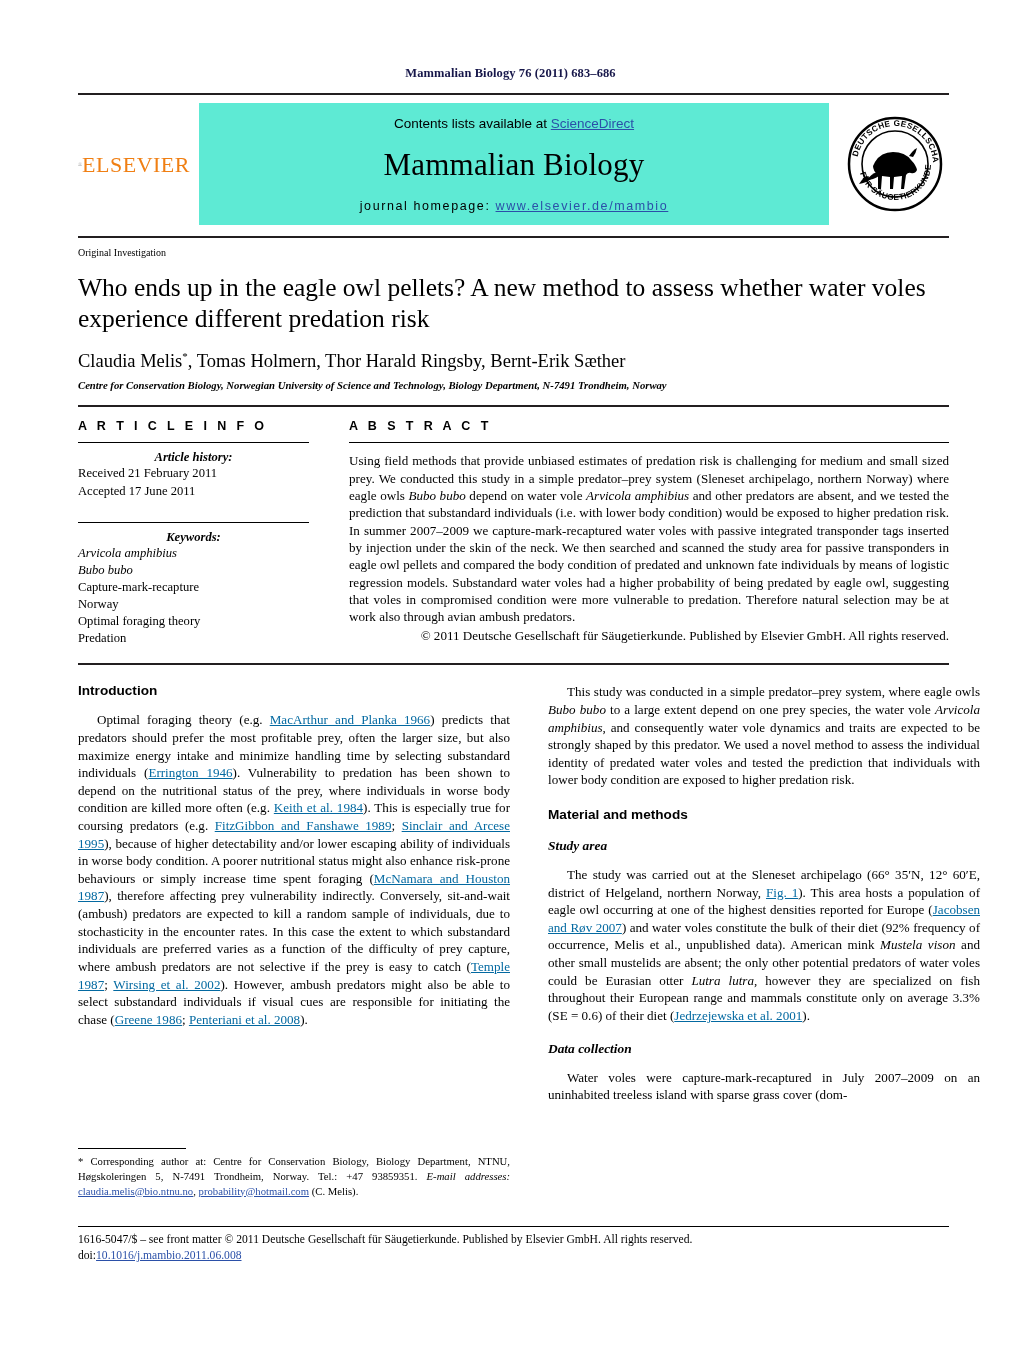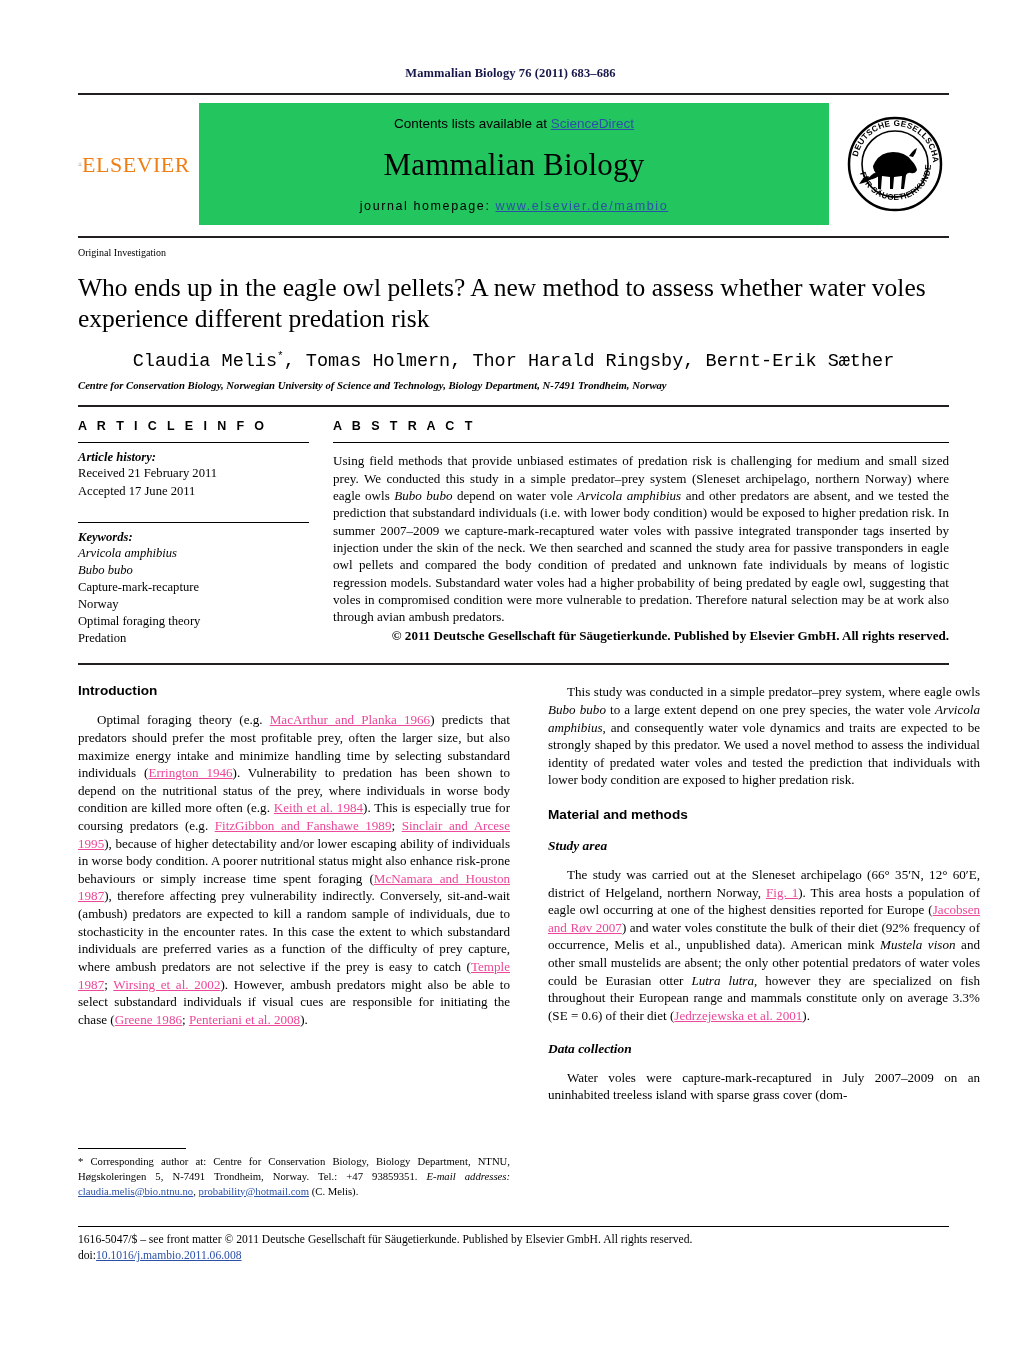--- a/index.html
+++ b/index.html
@@ -46,21 +46,21 @@
   .elsevier-word {
     font-family: "Liberation Serif", serif;
     font-size: 22px;
     letter-spacing: .5px;
     color: #f07f13;
     line-height: 1;
     margin-top: 1px;
   }
   .banner-center {
     flex: 1 1 auto;
-    background: #22c55e;
+    background: #5eead4;
     margin-left: 9px;
     margin-right: 12px;
     display: flex;
     flex-direction: column;
     align-items: center;
     justify-content: space-between;
     padding: 13px 0 12px 0;
   }
   .contents-line { font-size: 13.5px; font-family: "Liberation Sans", sans-serif; }
   .sd-link { color: #2b50a8; }
@@ -87,56 +87,55 @@
   .artkind { font-size: 10px; font-family: "Liberation Serif", serif; }
   .article-title {
     font-size: 25.5px;
     line-height: 1.22;
     margin-top: 14px;
     font-family: "Liberation Serif", serif;
   }
   .authors {
     font-size: 18.5px;
     margin-top: 16px;
-    font-family: Liberation Mono, monospace;
-    text-align: center;
+    font-family: Liberation Serif, serif;
   }
   .authors sup { font-size: 11px; vertical-align: super; }
   .affil {
     font-size: 10.7px;
     font-style: italic;
     font-weight: bold;
     margin-top: 7px;
     font-family: "Liberation Serif", serif;
   }
 
   
   .info-rule { border-top: 2px solid #231f20; margin: 14px 72px 0 78px; }
-  .info-area { display: flex; margin: 12px 72px 0 78px; }
+  .info-area { display: flex; margin: 12px 72px 0 78px; gap: 16px; }
   .col-info { width: 255px; flex: 0 0 255px; padding-right: 24px; }
   .col-abs  { flex: 1 1 auto; }
   .sec-head {
     font-family: "Liberation Sans", sans-serif;
     font-weight: bold;
     font-size: 12.5px;
     letter-spacing: 3.4px;
   }
   .thinrule { border-top: 1.6px solid #000; margin-top: 9px; }
-  .ital-lbl { font-style: italic; font-weight: bold; font-size: 12.6px; }
+  .ital-lbl { font-style: italic; font-weight: bold; font-size: 12.6px; text-align: center; }
   .info-line { font-size: 12.6px; line-height: 1.36; }
   .ital-line { font-style: italic; font-size: 12.6px; line-height: 1.36; }
   .kw-block { margin-top: 22px; }
   .abs-body {
     font-size: 13.1px;
     line-height: 1.325;
     text-align: justify;
     margin-top: 9px;
   }
   .abs-copy { margin-top: 2px; text-align: right; font-size: 13.1px; }
-  .abs-copy b { font-weight: bold; margin-top: 24px; }
+  .abs-copy b { font-weight: normal; margin-top: 24px; }
 
   
   .body-rule { border-top: 2px solid #231f20; margin: 16px 72px 0 78px; }
   .body-cols {
     display: flex;
     margin: 18px 72px 0 78px;
     gap: 38px;
   }
   .bcol { width: 432px; flex: 0 0 432px; }
   .h2 {
@@ -154,21 +153,21 @@
     margin: 16px 0 12px 0;
   }
   p.para {
     font-size: 13.1px;
     line-height: 1.345;
     text-align: justify;
     margin: 0 0 0 0;
     text-indent: 19px;
     hyphens: none;
   }
-  .cite { color: #ec4899; }
+  .cite { color: #0369a1; }
   i { font-style: italic; }
 
   
   .footnote-wrap { position: absolute; left: 78px; top: 1148px; width: 432px; }
   .fn-rule { border-top: 1.3px solid #000; width: 108px; }
   .fn {
     font-size: 10.7px;
     line-height: 1.38;
     margin-top: 5px;
     text-align: justify;

